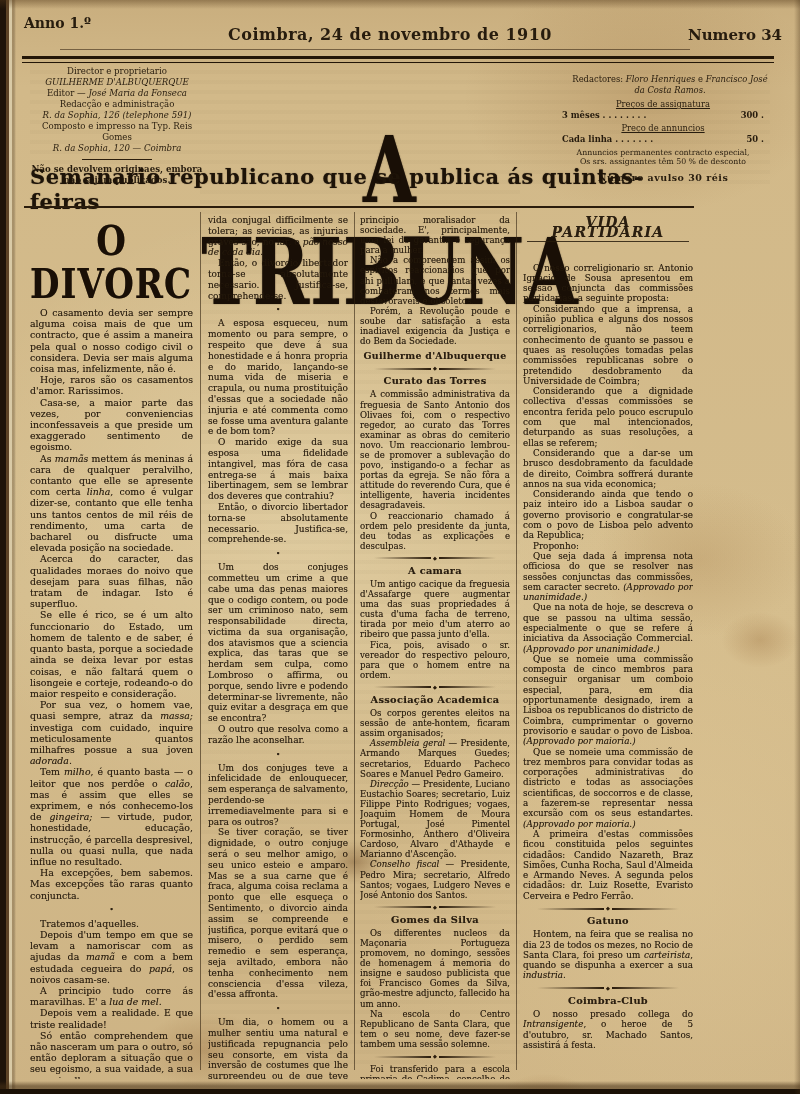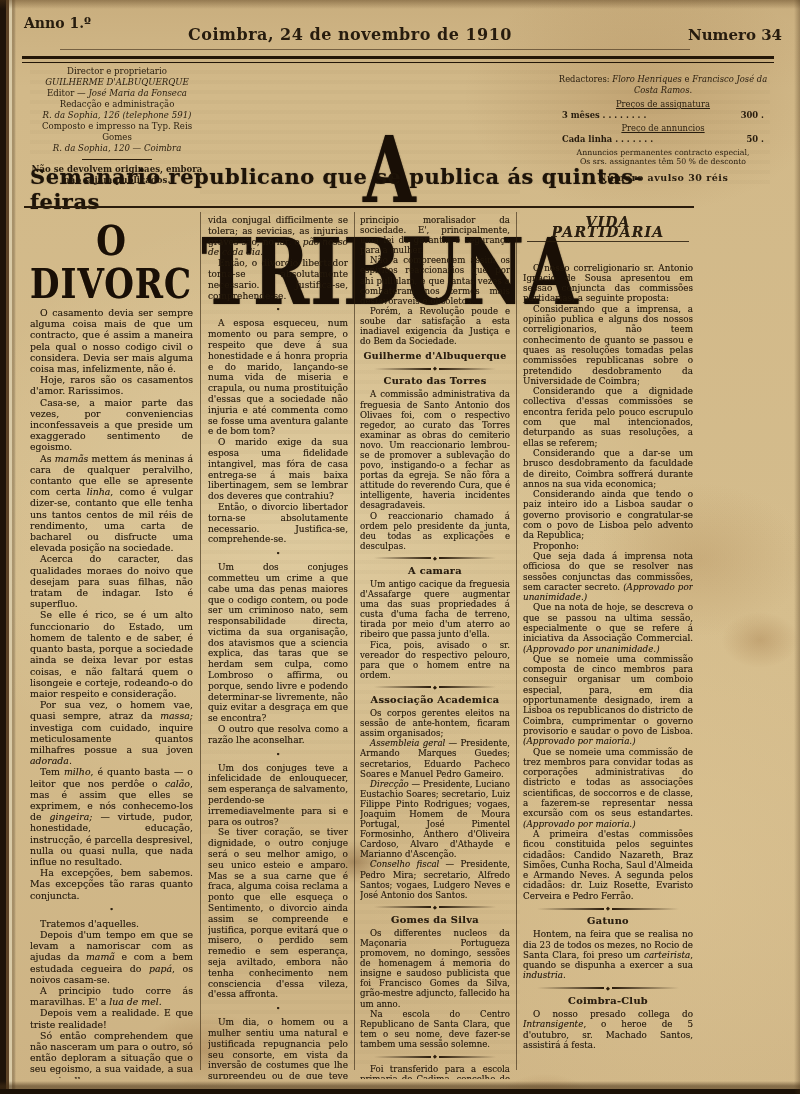--- a/index.html
+++ b/index.html
@@ -26,34 +26,34 @@
   .edge-top{left:0;top:0;width:100%;height:9px;
     background:linear-gradient(180deg,rgba(85,58,26,.45),rgba(85,58,26,0));}
   .edge-right{right:0;top:0;width:6px;height:100%;
     background:linear-gradient(270deg,rgba(70,48,22,.35),rgba(70,48,22,0));}
   .bleed{position:absolute;z-index:0;pointer-events:none;opacity:.5;
     background:repeating-linear-gradient(180deg,rgba(95,82,48,.07) 0 4px,rgba(95,82,48,0) 4px 10px);}
 
   
   .topline span{position:absolute;white-space:nowrap;}
   .anno{left:24px;top:15px;font-weight:bold;font-size:14px;}
-  .dateline{left:0;top:25px;width:700px;text-align:center;font-weight:bold;font-size:16px;letter-spacing:.5px;}
+  .dateline{left:0;top:25px;width:780px;text-align:center;font-weight:bold;font-size:16px;letter-spacing:.5px;}
   .numero{left:688px;top:26px;font-weight:bold;font-size:15px;}
   .thin-rule{position:absolute;left:60px;top:49px;width:630px;height:1px;background:rgba(45,30,13,.55);}
   .double-rule{position:absolute;left:22px;top:56px;width:752px;height:3px;
     border-top:3px solid #241708;border-bottom:1px solid #241708;}
   .mast-left{position:absolute;left:26px;top:66px;width:182px;text-align:center;font-size:8.6px;line-height:11px;}
   .short-rule{width:70px;height:1px;background:#2c1e0d;margin:5px auto 4px;}
   .notice{font-weight:bold;font-size:8.6px;line-height:11px;}
   .title{position:absolute;left:186px;top:72px;width:408px;height:100px;text-align:center;
     font-weight:900;font-size:68px;line-height:76px;color:#190f06;
     transform:scaleY(1.35);transform-origin:top center;letter-spacing:1px;
     text-shadow:0 0 1px rgba(25,15,6,.7);}
   .mast-right{position:absolute;left:556px;top:74px;width:214px;font-size:8.4px;line-height:10.6px;}
-  .redactores{font-style:normal;text-align:center;margin-bottom:4px;}
+  .redactores{font-style:normal;text-align:center;margin-bottom:4px;margin-left:14px;}
   .plabel{text-align:center;margin-top:3px;text-decoration:underline;}
   .price{display:flex;justify-content:space-between;font-weight:bold;padding:0 6px;}
   .pnotes{margin-top:3px;font-size:7.8px;line-height:9.6px;text-align:center;}
   .avulso{margin-top:6px;text-align:center;font-weight:bold;font-size:9.5px;letter-spacing:.5px;}
   .subtitle{position:absolute;left:30px;top:164px;width:640px;text-align:left;
     font-weight:bold;font-size:21px;letter-spacing:.5px;color:#1d1308;
     text-shadow:0 0 1px rgba(25,15,6,.55);}
   .body-rule{position:absolute;left:24px;top:206px;width:670px;height:2px;background:#2a1c0c;}
 
   

